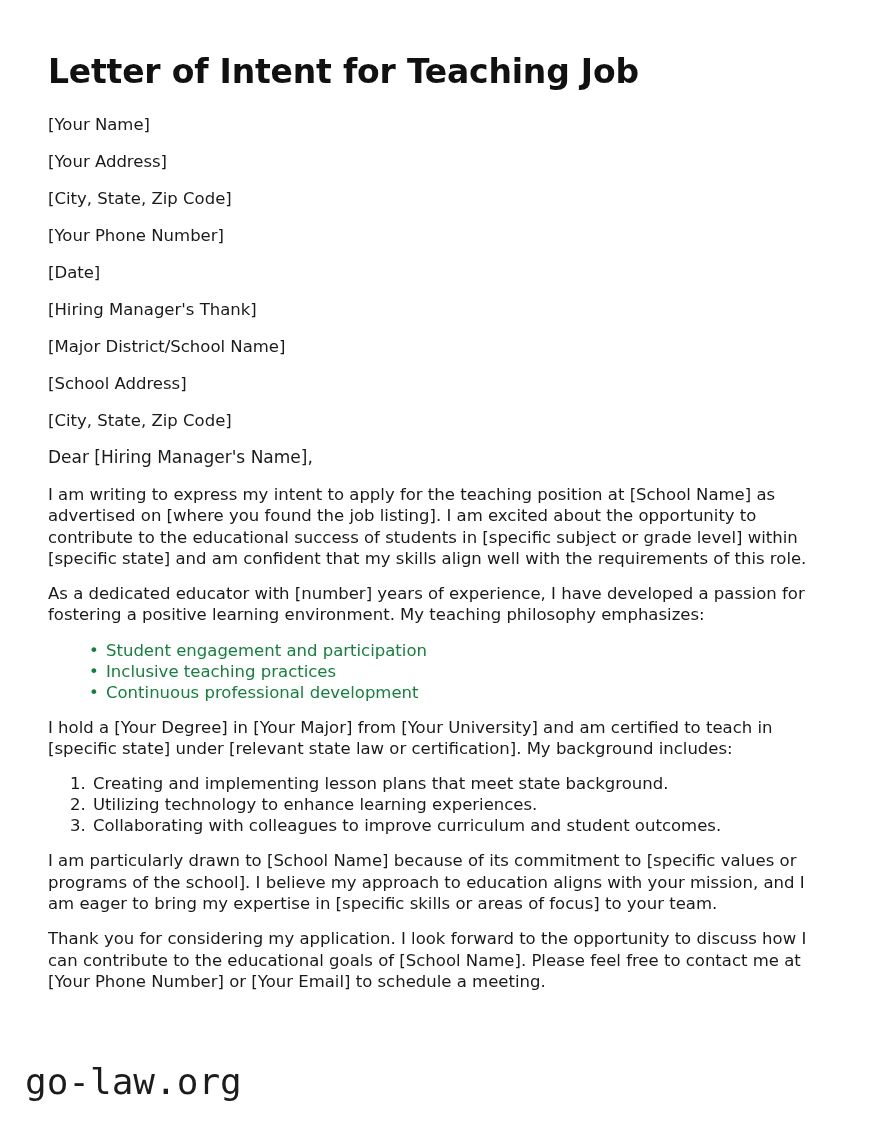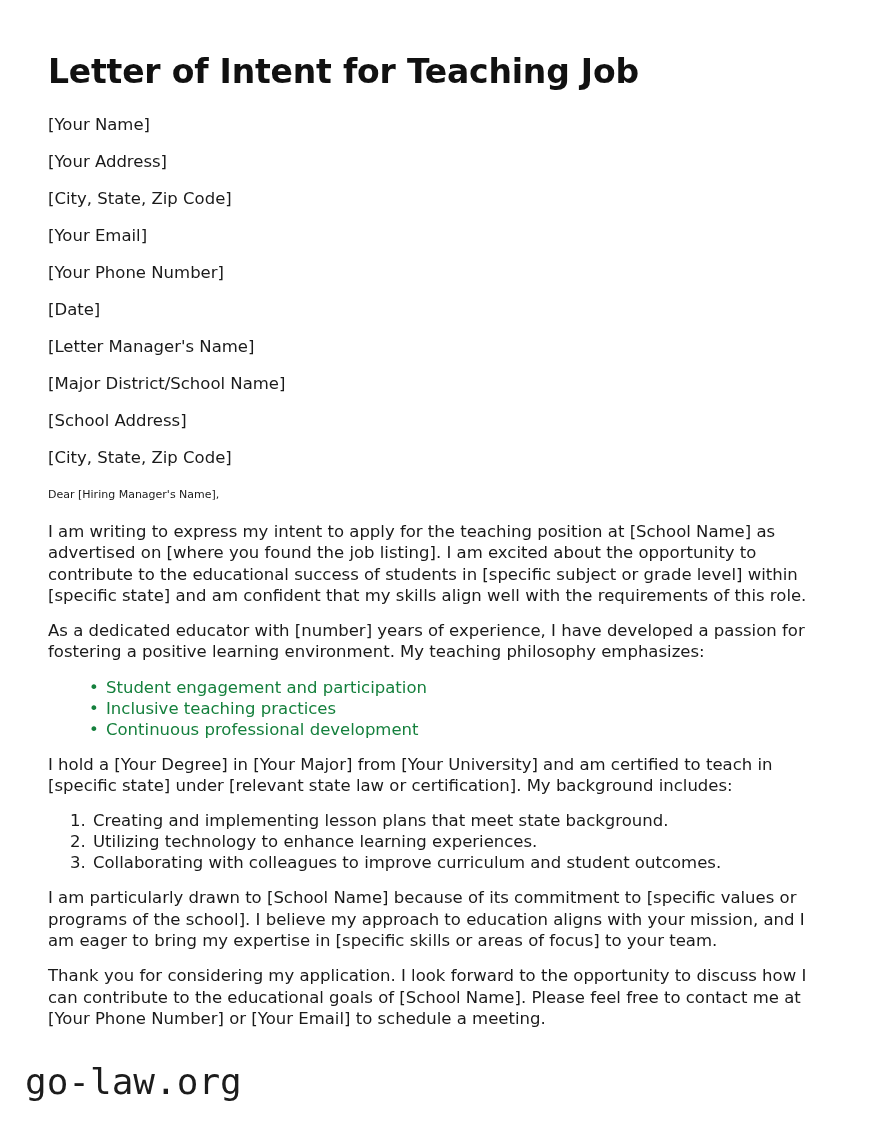--- a/index.html
+++ b/index.html
@@ -39,21 +39,21 @@
     padding: 0;
   }
   .addr-line {
     font-size: 16.5px;
     line-height: 21px;
     margin: 0 0 16px 0;
     padding: 0;
     color: #1a1a1a;
   }
   .salutation {
-    font-size: 11px;
+    font-size: 17px;
     line-height: 21px;
     margin: 0 0 16px 0;
     padding: 0;
     color: #1a1a1a;
   }
   .para {
     font-size: 16.5px;
     line-height: 21.3px;
     margin: 0 0 14px 0;
     padding: 0;
@@ -121,28 +121,27 @@
 
 <div class="page">
   <div class="doc-body">
 
     <h1 class="doc-title">Letter of Intent for Teaching Job</h1>
 
     <div>
       <p class="addr-line">[Your Name]</p>
       <p class="addr-line">[Your Address]</p>
       <p class="addr-line">[City, State, Zip Code]</p>
-      <p class="addr-line">[Your Email]</p>
       <p class="addr-line">[Your Phone Number]</p>
     </div>
 
     <p class="addr-line">[Date]</p>
 
     <div>
-      <p class="addr-line">[Letter Manager's Name]</p>
+      <p class="addr-line">[Hiring Manager's Thank]</p>
       <p class="addr-line">[Major District/School Name]</p>
       <p class="addr-line">[School Address]</p>
       <p class="addr-line">[City, State, Zip Code]</p>
     </div>
 
     <p class="salutation">Dear [Hiring Manager's Name],</p>
 
     <p class="para">I am writing to express my intent to apply for the teaching position at [School Name] as advertised on [where you found the job listing]. I am excited about the opportunity to contribute to the educational success of students in [specific subject or grade level] within [specific state] and am confident that my skills align well with the requirements of this role.</p>
 
     <p class="para">As a dedicated educator with [number] years of experience, I have developed a passion for fostering a positive learning environment. My teaching philosophy emphasizes:</p>

